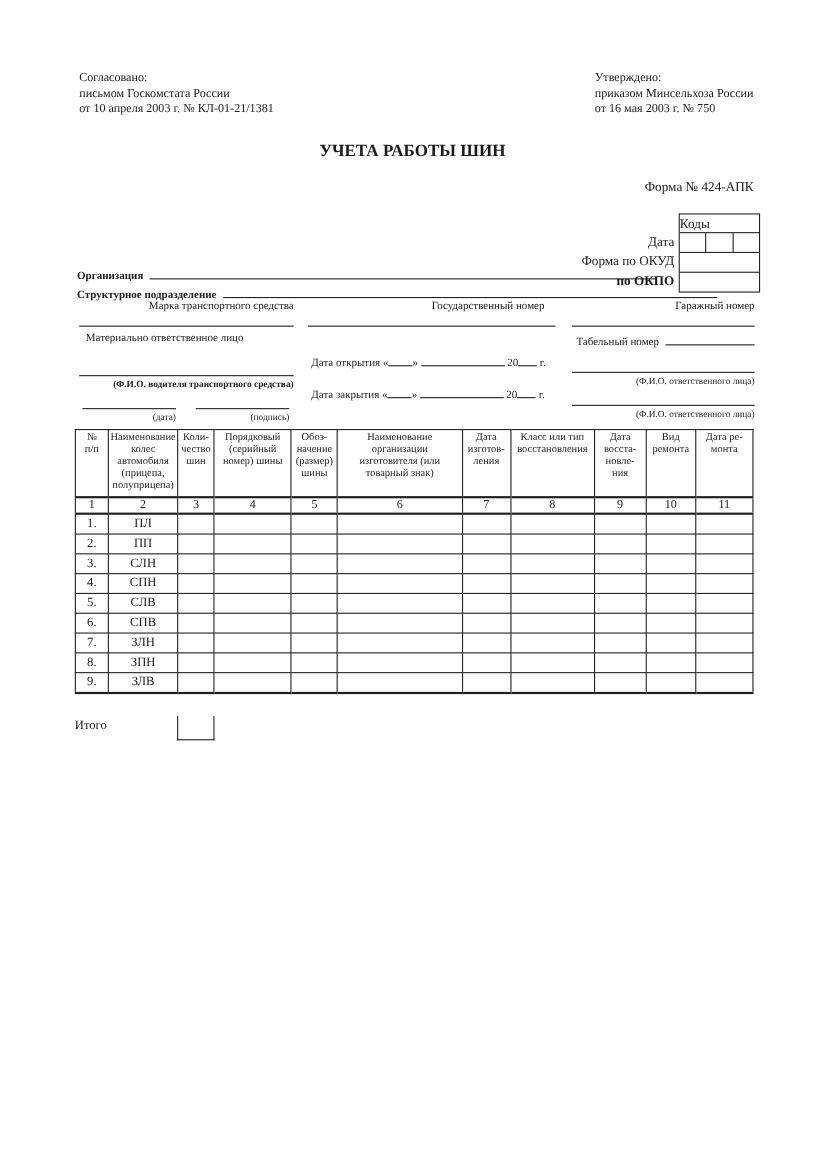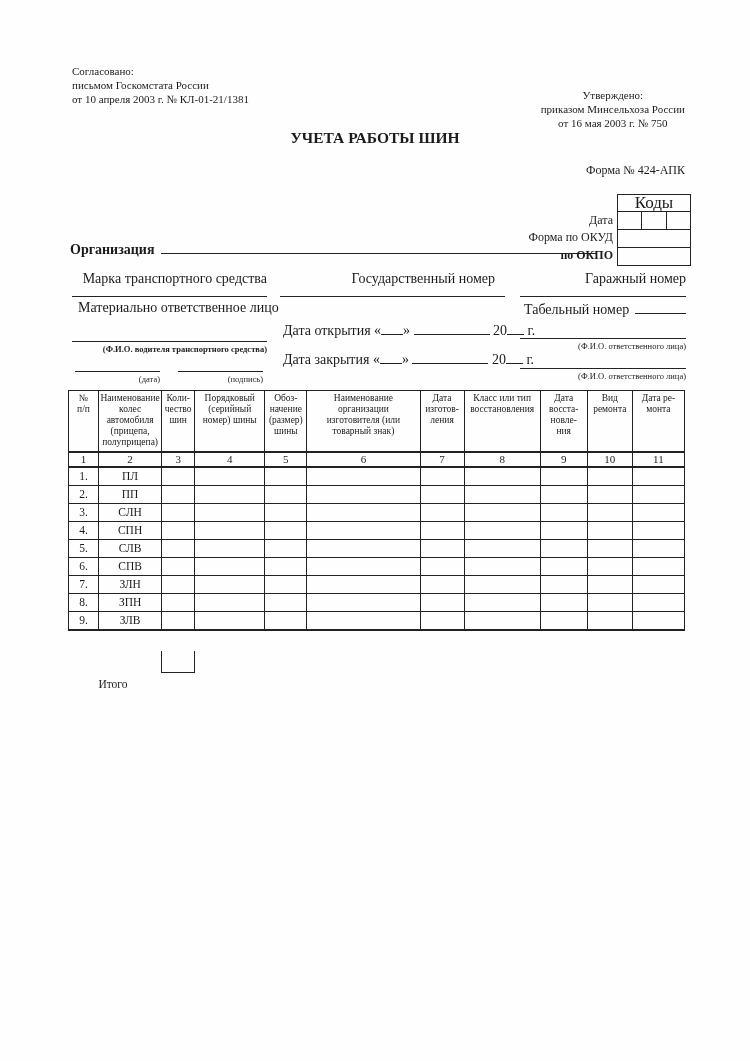--- a/index.html
+++ b/index.html
@@ -5,40 +5,40 @@
   html,body { margin:0; padding:0; background:#e8e8e8; }
   .page {
     position:relative; width:750px; height:1061px; background:#fefefe;
     font-family:"Liberation Serif", serif; color:#1b1b1b; overflow:hidden;
     margin:0 auto;
   }
   .abs { position:absolute; }
   .sm { font-size:11px; line-height:14px; }
   .tiny { font-size:8.5px; line-height:10px; color:#222; }
   .bold { font-weight:bold; }
-  .right { text-align:center;margin-top:24px; }
+  .right { text-align:left; }
   .center { text-align:right; }
   .blank { display:inline-block; border-bottom:1px solid #222; vertical-align:baseline; }
   .rule { position:absolute; border-top:1px solid #222; height:0; }
   .fill-row { display:flex; align-items:baseline; }
   .fill-line { flex:1; border-bottom:1px solid #222; height:13px; margin-left:6px; }
 
   .title-block { left:0; right:0; top:128px; text-align:center; font-weight:bold; font-size:15.5px; line-height:19px; }
 
   
   .codes-box { left:617px; top:194px; width:72px; border:1px solid #222; }
-  .codes-box .hd { height:16px; border-bottom:1px solid #222; text-align:center; font-size:17px; line-height:16px; }
+  .codes-box .hd { height:16px; border-bottom:1px solid #222; font-size:12px; line-height:16px; }
   .codes-box .r { height:17px; border-bottom:1px solid #222; display:flex; }
   .codes-box .r:last-child { border-bottom:none; }
   .codes-box .c { flex:1; border-right:1px solid #222; }
   .codes-box .c:last-child { border-right:none; }
   .codes-label { font-size:12px; line-height:15px; text-align:right; }
 
   
-  .lbl { font-size:14px; line-height:15px; }
+  .lbl { font-size:10px; line-height:15px; }
 
   
   .main-table { position:absolute; left:68px; top:390px; border-collapse:collapse; table-layout:fixed; width:617px; }
   .main-table td { border:1px solid #222; text-align:center; padding:0 1px; overflow:hidden; }
   .main-table tr.hdr td { height:58px; vertical-align:top; font-size:9.5px; line-height:11px; white-space:pre-line; padding-top:2px; }
   .main-table tr.nums td { height:13px; font-size:11px; line-height:13px; border-top:2px solid #222; border-bottom:2px solid #222; }
   .main-table tr.data td { height:17px; font-size:11.5px; line-height:17px; }
   .main-table tr.data:last-child td { border-bottom:2px solid #222; }
 
   .total-box { left:161px; top:651px; width:32px; height:21px; border:1px solid #222; border-top:none; }
@@ -77,20 +77,24 @@
   </div>
   <div class="abs codes-label" style="right:137px; top:213px;">Дата</div>
   <div class="abs codes-label" style="right:137px; top:230px;">Форма по ОКУД</div>
 
   <div class="abs fill-row" style="left:70px; top:240px; width:527px;">
     <span class="lbl bold">Организация</span>
     <span class="fill-line"></span>
   </div>
   <div class="abs codes-label" style="right:137px; top:248px;font-weight:bold;">по ОКПО</div>
 
+  <div class="abs fill-row" style="left:70px; top:257px; width:582px;">
+    <span class="lbl bold">Структурное подразделение</span>
+    <span class="fill-line"></span>
+  </div>
 
   <div class="abs lbl center" style="left:72px; top:271px; width:195px;">Марка транспортного средства</div>
   <div class="abs lbl center" style="left:305px; top:271px; width:190px;">Государственный номер</div>
   <div class="abs lbl center" style="left:520px; top:271px; width:166px;">Гаражный номер</div>
 
   <div class="rule" style="left:72px; top:296px; width:195px;"></div>
   <div class="rule" style="left:280px; top:296px; width:225px;"></div>
   <div class="rule" style="left:520px; top:296px; width:166px;"></div>
 
   <div class="abs lbl" style="left:78px; top:300px;">Материально ответственное лицо</div>

